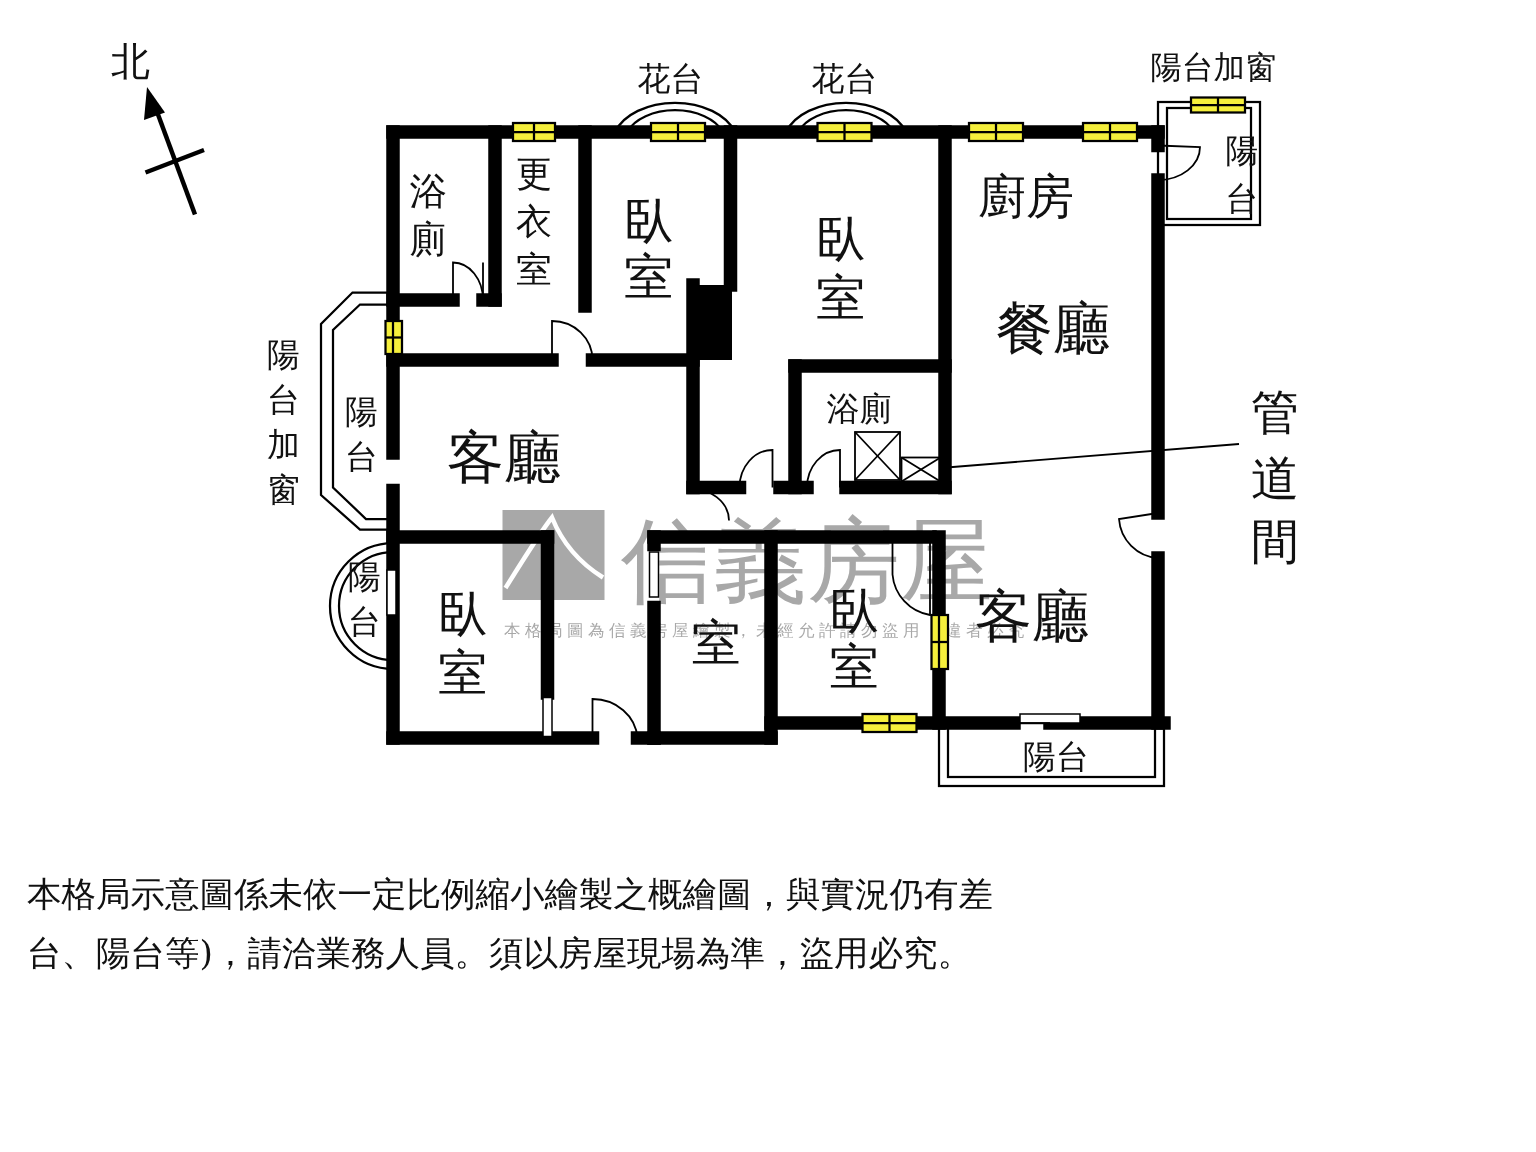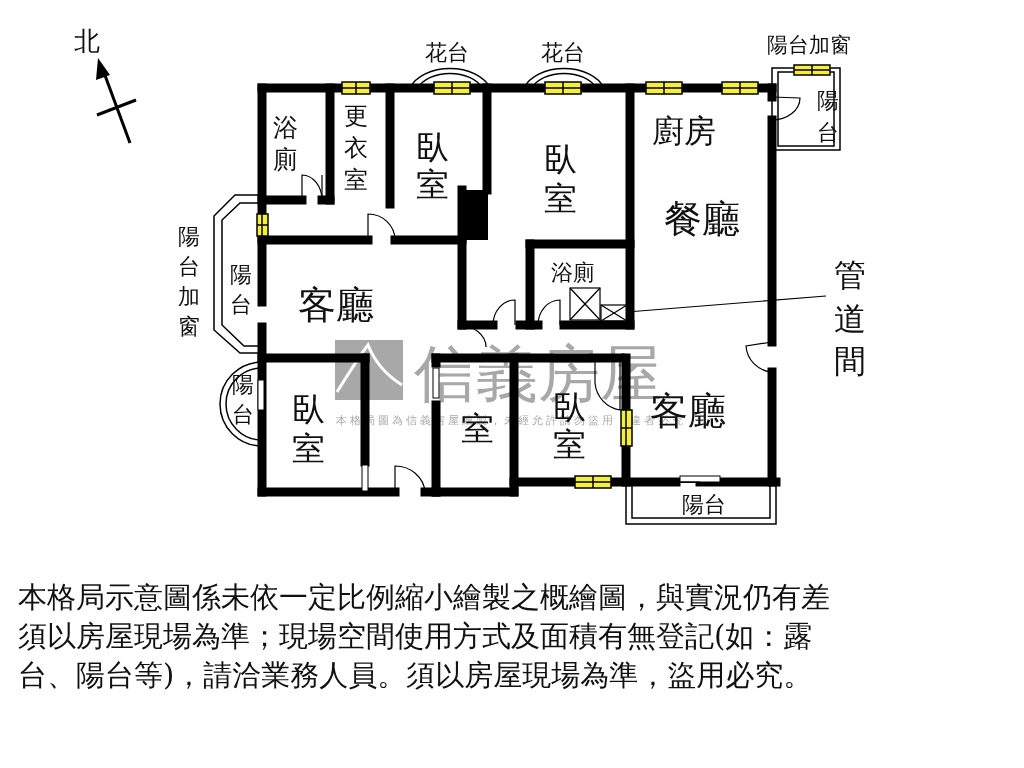--- a/index.html
+++ b/index.html
@@ -2,21 +2,21 @@
 <html><head>
 <meta charset="utf-8">
 <style>
   html, body { margin:0; padding:0; background:#ffffff; }
   body { width:1024px; height:768px; position:relative; overflow:hidden;
          font-family:"DejaVu Serif","Liberation Serif",serif; }
   #plan { position:absolute; left:0; top:0; width:1024px; height:560px; }
   .lbl { font-family:"DejaVu Serif","Liberation Serif",serif; fill:#111; }
   .wm-text { font-family:"DejaVu Sans","Liberation Sans",sans-serif; }
   #disclaimer { position:absolute; left:18px; top:578px; width:1000px;
-    font-family:"DejaVu Serif","Liberation Serif",serif; font-size:29px;
+    font-family:"DejaVu Serif","Liberation Serif",serif; font-size:23px;
     line-height:39px; color:#111; letter-spacing:0px; }
   #disclaimer div { white-space:nowrap; }
 </style>
 </head>
 <body>
 
 <svg id="plan" viewBox="0 0 1024 560" xmlns="http://www.w3.org/2000/svg">
 
   <g>
     <line x1="130" y1="143" x2="103" y2="70" stroke="#000" stroke-width="3"></line>
@@ -198,15 +198,14 @@
     <text x="230" y="282" font-size="22">陽</text>
     <text x="230" y="312" font-size="22">台</text>
     <text x="232" y="392" font-size="22">陽</text>
     <text x="232" y="422" font-size="22">台</text>
     <text x="682" y="512" font-size="22">陽台</text>
   </g>
 </svg>
 
 <div id="disclaimer">
   <div>本格局示意圖係未依一定比例縮小繪製之概繪圖，與實況仍有差</div>
-  <div>須以房屋現場為準；現場空間使用方式及面積有無登記(如：露</div>
   <div>台、陽台等)，請洽業務人員。須以房屋現場為準，盜用必究。</div>
 </div>
 
 </body></html>

